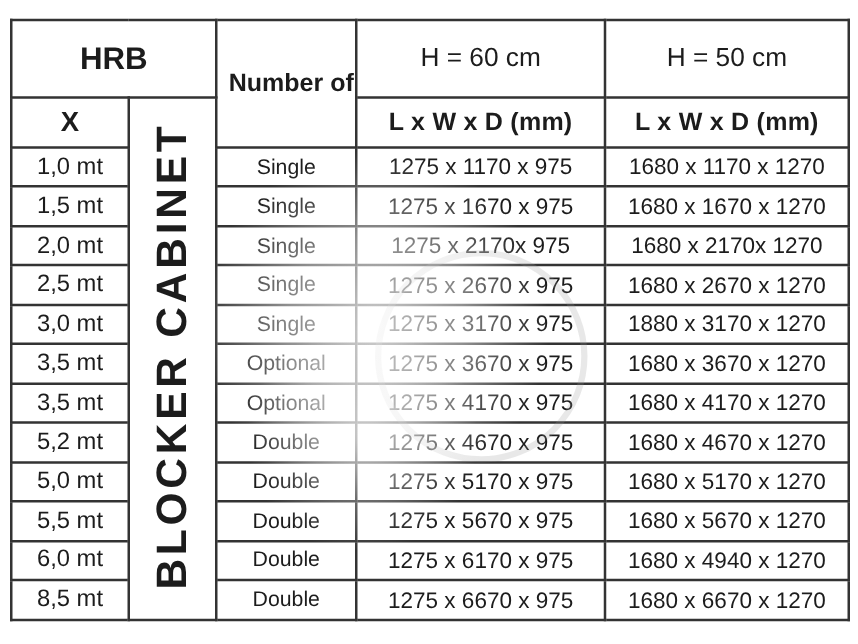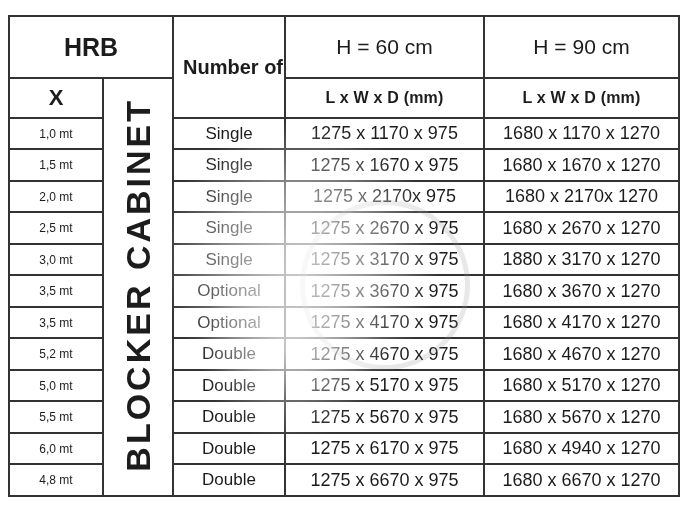--- a/index.html
+++ b/index.html
@@ -25,22 +25,22 @@
     overflow:hidden;
     white-space:nowrap;
   }
   tr.hrow1{height:62px;margin-top:47px;}
   tr.hrow2{height:40px;}
   td.hrb{font-size:25px;font-weight:700;}
   td.xhead{font-size:22px;font-weight:700;}
   td.npistons{font-size:20px;font-weight:700;white-space:normal;line-height:1.2;}
   td.npistons .wrapbox{display:inline-block;width:92px;}
   td.hhead{font-size:21px;font-weight:400;}
-  td.lwd{font-size:16px;font-weight:700;letter-spacing:0.2px;}
-  td.size{font-size:12px;}
+  td.lwd{font-size:20px;font-weight:700;letter-spacing:0.2px;}
+  td.size{font-size:19px;}
   td.pist{font-size:17px;}
   td.dim{font-size:18px;}
   td.cabinet-cell{vertical-align:middle;text-align:center;}
   .cabinet-text{
     display:inline-block;
     writing-mode:vertical-rl;
     transform:rotate(180deg);
     white-space:nowrap;
     font-size:34px;
     font-weight:700;
@@ -71,21 +71,21 @@
         <col style="width:70px">
         <col style="width:112px">
         <col style="width:199px">
         <col style="width:195px">
     </colgroup>
     <tbody>
       <tr class="hrow1">
         <td class="hrb" colspan="2">HRB</td>
         <td class="npistons" rowspan="2"><span class="wrapbox">Number of Pistons</span></td>
         <td class="hhead">H = 60 cm</td>
-        <td class="hhead">H = 90 cm</td>
+        <td class="hhead">H = 50 cm</td>
       </tr>
       <tr class="hrow2">
         <td class="xhead">X</td>
         <td class="cabinet-cell" rowspan="13">
           <div class="cabinet-text">BLOCKER CABINET</div>
         </td>
         <td class="lwd">L x W x D (mm)</td>
         <td class="lwd">L x W x D (mm)</td>
       </tr>
 
@@ -149,21 +149,21 @@
         <td class="dim">1275 x 5670 x 975</td>
         <td class="dim">1680 x 5670 x 1270</td>
       </tr>
       <tr>
         <td class="size">6,0 mt</td>
         <td class="pist">Double</td>
         <td class="dim">1275 x 6170 x 975</td>
         <td class="dim">1680 x 4940 x 1270</td>
       </tr>
       <tr>
-        <td class="size">4,8 mt</td>
+        <td class="size">8,5 mt</td>
         <td class="pist">Double</td>
         <td class="dim">1275 x 6670 x 975</td>
         <td class="dim">1680 x 6670 x 1270</td>
       </tr>
     </tbody>
   </table>
 
   <div id="wm-ring"></div>
   <div id="wm1" class="wm-white"></div>
   <div id="wm2" class="wm-white"></div>

